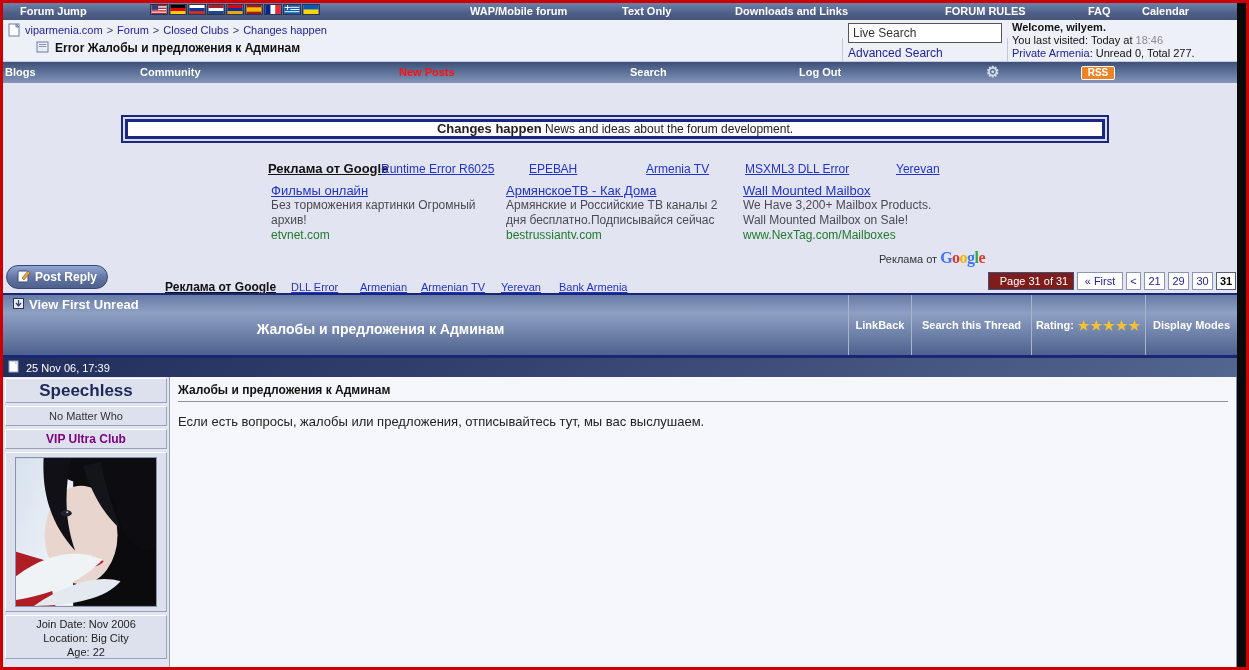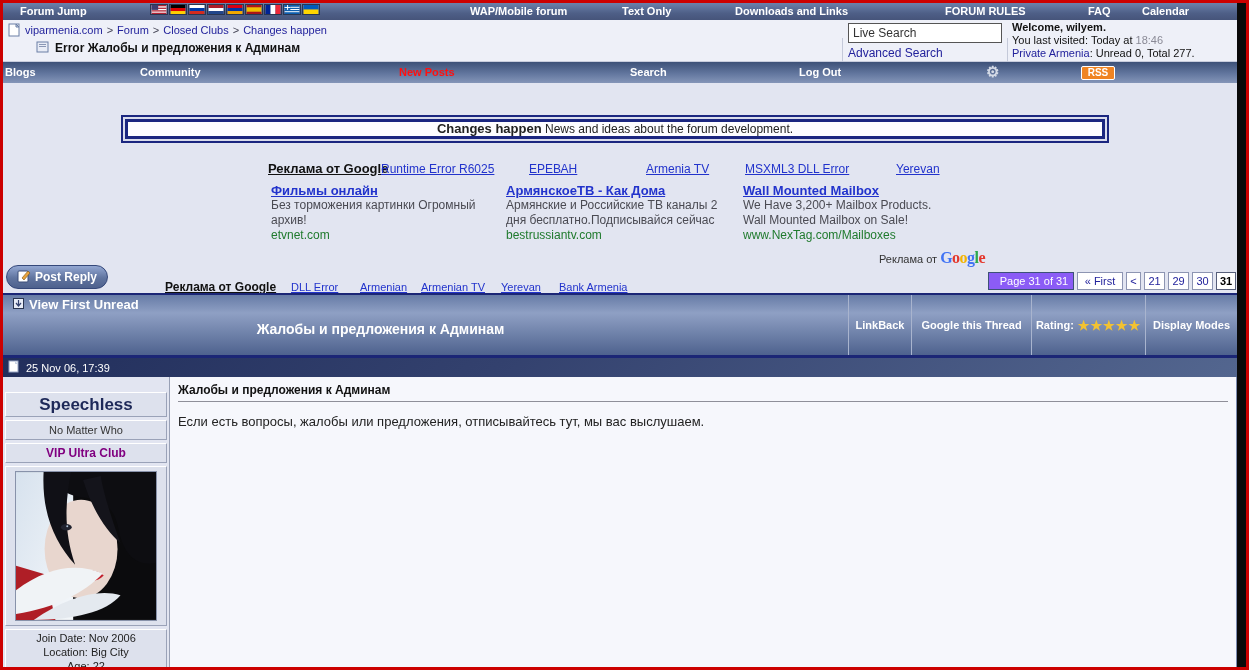--- a/index.html
+++ b/index.html
@@ -42,57 +42,57 @@
 
   
   .banner { position:absolute; left:118px; top:112px; width:988px; border:2px solid #1B2680; background:#D9DCEC; padding:2px; }
   .banner-in { border:3px solid #1B2680; background:#FDFDFF; height:20px; text-align:center; font-size:12px; color:#222; line-height:14px; }
   .banner-in b { font-size:13px; }
 
   
   .ads-label { position:absolute; left:265px; top:158px; font-size:13px; font-weight:bold; color:#111; text-decoration:underline; white-space:nowrap; }
   .adtoplnk { position:absolute; top:159px; font-size:12px; color:#2233CC; text-decoration:underline; cursor:pointer; white-space:nowrap; }
   .adcol { position:absolute; top:180px; width:238px; font-size:12px; line-height:15px; color:#4A4A52; }
-  .adcol .t { font-size:13px; font-weight:bold; color:#2233CC; text-decoration:underline; cursor:pointer; }
+  .adcol .t { font-size:13px; font-weight:normal; color:#2233CC; text-decoration:underline; cursor:pointer; }
   .adcol .u { color:#1F7A2D; }
   .attrib { position:absolute; left:876px; top:246px; font-size:11px; color:#333; white-space:nowrap; }
   .glogo { font-family:"Liberation Serif",serif; font-size:16px; font-weight:bold; letter-spacing:-0.5px; }
   .gl0,.gl3 { color:#4274F4; } .gl1,.gl5 { color:#E4372D; } .gl2 { color:#F4B400; } .gl4 { color:#2DA94F; }
 
   
   .postreply { position:absolute; left:3px; top:262px; width:102px; height:24px; border:1px solid #35487A; border-radius:12px;
                background:linear-gradient(180deg,#93A7D2 0%,#60749F 55%,#4E618D 100%); color:#fff; font-size:12px; font-weight:bold;
                display:flex; align-items:center; justify-content:center; gap:4px; cursor:pointer; }
   .ad2-label { position:absolute; left:162px; top:277px; font-size:12px; font-weight:bold; color:#111; text-decoration:underline; white-space:nowrap; }
   .ad2lnk { position:absolute; top:278px; font-size:11px; color:#2233CC; text-decoration:underline; cursor:pointer; white-space:nowrap; }
 
   
   .pgbox { position:absolute; top:269px; height:18px; font-size:11px; line-height:16px; text-align:center; }
-  .pg-label { background:#8b5cf6; color:#fff; border:1px solid #3D5178;padding-left:6px; }
+  .pg-label { background:#7f1d1d; color:#fff; border:1px solid #3D5178;padding-left:6px; }
   .pg-it { background:#FFF; color:#22229C; border:1px solid #8D95B2; cursor:pointer; }
   .pg-cur { background:#FFF; color:#000; font-weight:bold; border:1px solid #565E7A; }
 
   
   .theader { position:absolute; left:0; top:290px; width:1234px; height:65px; background:#1B2676; padding:2px 0 3px 0; }
   .theader-in { height:60px; background:linear-gradient(180deg,#667BA6 0%,#8FA0C4 30%,#4E628E 100%); position:relative; color:#fff; }
   .vfu { position:absolute; left:10px; top:2px; font-size:13px; font-weight:bold; display:flex; gap:5px; align-items:center; cursor:pointer; }
   .t-title { position:absolute; left:0; top:26px; width:755px; text-align:center; font-size:14px; font-weight:bold; }
   .t-cells { position:absolute; right:0; top:0; height:60px; display:flex;padding-left:8px; }
   .t-cell { border-left:1px solid #A9B4CE; height:100%; display:flex; align-items:center; justify-content:center;
             font-size:11px; font-weight:bold; cursor:pointer; white-space:nowrap; }
   .stars { color:#F3C231; font-size:13px; letter-spacing:1px; margin-left:4px; }
 
   
   .datebar { position:absolute; left:0; top:355px; width:1234px; height:19px;
              background:linear-gradient(135deg,#222F5C 0%,#33416E 40%,#53668F 100%);
              color:#fff; font-size:11px; display:flex; align-items:center; gap:6px; padding-left:5px; }
 
   
   .postwrap { position:absolute; left:0; top:374px; width:1234px; height:290px; display:flex; }
-  .usercol { width:167px; background:#E2E5F1; border-right:1px solid #98A0B5; padding:15px 2px; }
+  .usercol { width:167px; background:#E2E5F1; border-right:1px solid #98A0B5; padding:1px 2px; }
   .ucell { background:#DDE1ED; border-top:1px solid #FFFFFF; border-left:1px solid #FFFFFF;
            border-right:1px solid #9AA2B8; border-bottom:1px solid #9AA2B8; text-align:center; margin-bottom:3px; }
   .uname { height:25px; line-height:24px; font-size:17px; font-weight:bold; color:#1D2858; cursor:pointer; }
   .utitle { height:20px; line-height:19px; font-size:11px; color:#333; }
   .ugroup { height:20px; line-height:19px; font-size:12px; font-weight:bold; color:#800080; }
   .uavatar { height:160px; display:flex; align-items:center; justify-content:center; }
   .uavatar svg { border:1px solid #8892AA; display:block; cursor:pointer; }
   .uinfo { margin-top:3px; height:44px; font-size:11px; color:#222; line-height:14px; padding-top:1px; }
   .content { flex:1; background:#F6F7FC; padding:4px 8px; border-right:1px solid #7C8BB0; }
   .ptitle { font-size:12px; font-weight:bold; color:#111; padding:2px 0 4px 0; }
@@ -267,21 +267,21 @@
       <div class="vfu">
         <span><svg width="11" height="11" viewBox="0 0 11 11">
                 <rect x="0.5" y="0.5" width="10" height="10" fill="#E8ECF6" stroke="#2A3550"></rect>
                 <path d="M5.5,2 L5.5,7 M3,5 L5.5,8 L8,5" stroke="#33416E" stroke-width="1.2" fill="none"></path>
               </svg></span>
         <span>View First Unread</span>
       </div>
       <div class="t-title">Жалобы и предложения к Админам</div>
       <div class="t-cells">
         <div class="t-cell" style="width:63px">LinkBack</div>
-        <div class="t-cell" style="width:120px">Google this Thread</div>
+        <div class="t-cell" style="width:120px">Search this Thread</div>
         <div class="t-cell" style="width:114px">
           <span>Rating:</span>
           <span class="stars">★★★★★</span>
         </div>
         <div class="t-cell" style="width:92px">Display Modes</div>
       </div>
     </div>
   </div>
 
   <div class="datebar">

